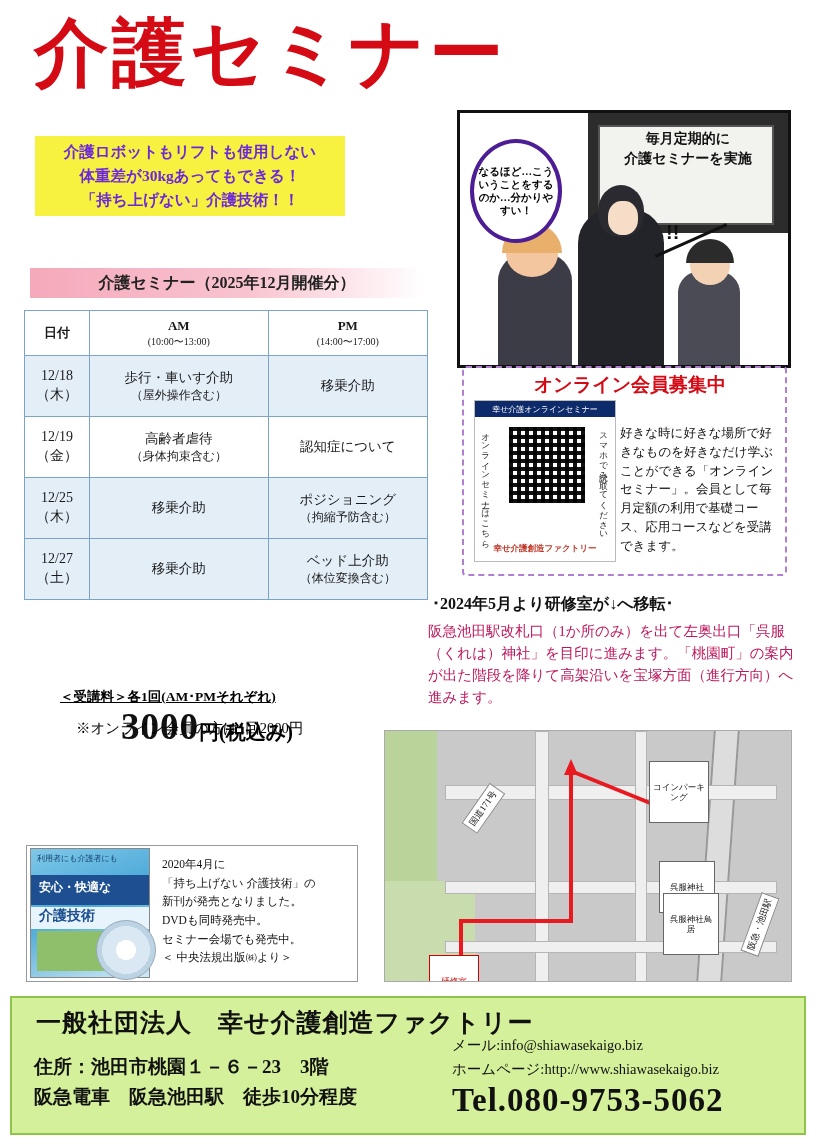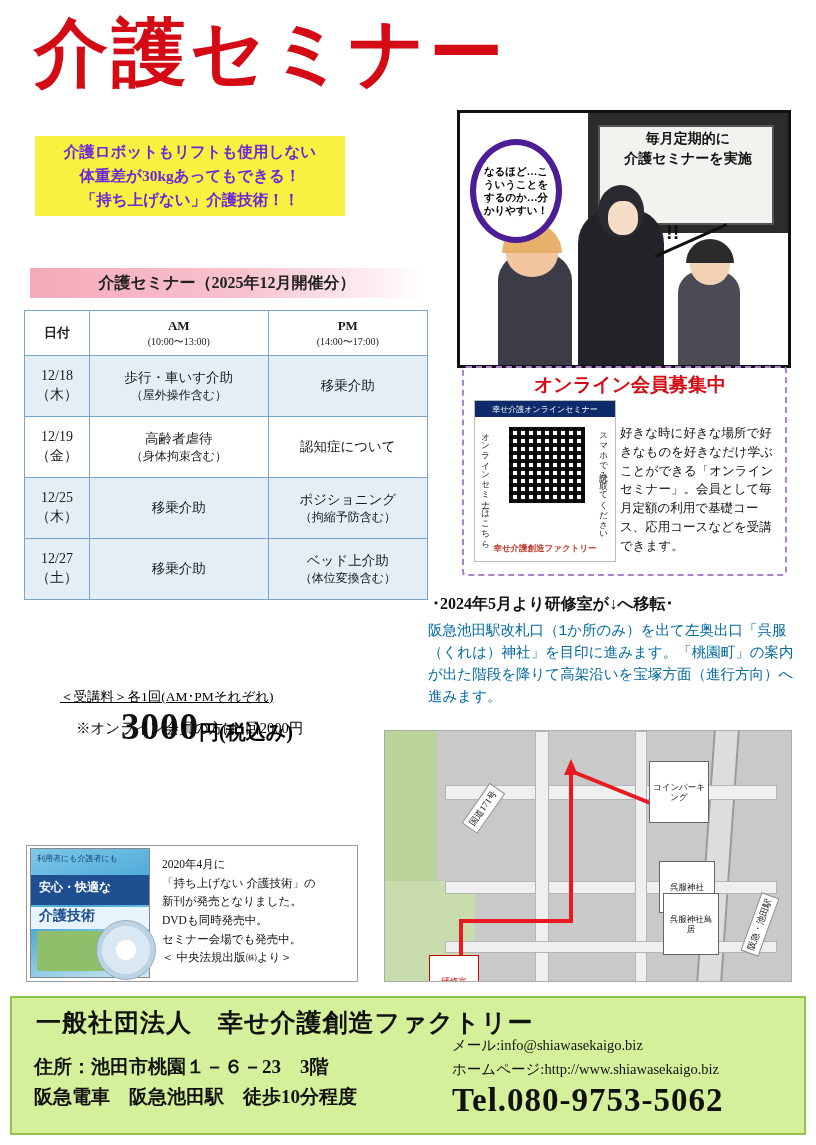--- a/index.html
+++ b/index.html
@@ -57,21 +57,21 @@
   }
   table.sched th .sub{display:block;font-size:10px;font-weight:normal;margin-top:1px;}
   table.sched td{height:58px;font-size:13.5px;line-height:1.35;}
   table.sched td.date{width:62px;font-size:14px;}
   .row-b td{background:#e3eef7;}
   .row-w td{background:#ffffff;}
   .cell2{font-size:12px;display:block;}
 
   
   .fee-label{
-    position:absolute;left:60px;top:688px;font-size:13.5px;font-weight:normal;
+    position:absolute;left:60px;top:688px;font-size:13.5px;font-weight:bold;
     font-family:"Liberation Serif","DejaVu Serif",serif;
     text-decoration:underline;
   }
   .fee-amount{
     position:absolute;left:95px;top:705px;
     font-family:"Liberation Serif","DejaVu Serif",serif;
     margin-left:26px;
   }
   .fee-amount .num{font-size:37px;font-weight:bold;color:#111;letter-spacing:1px;}
   .fee-amount .yen{font-size:20px;font-weight:bold;}
@@ -93,21 +93,21 @@
     position:absolute;right:14px;top:12px;width:172px;height:96px;background:#f2f2ee;
     border:2px solid #555;
   }
   .manga .wb-text{
     position:absolute;right:18px;top:16px;width:164px;
     text-align:center;font-size:14px;font-weight:bold;line-height:1.4;color:#111;
     font-family:"Liberation Serif","DejaVu Serif",serif;
   }
   .manga .bubble{
     position:absolute;left:10px;top:26px;width:92px;height:104px;
-    background:#fff;border:6px solid #4c1d95;border-radius:50% 50% 50% 50%;
+    background:#fff;border:4px solid #4c1d95;border-radius:50% 50% 50% 50%;
     display:flex;align-items:center;justify-content:center;text-align:center;
     font-size:10.5px;line-height:1.25;font-weight:bold;
     font-family:"Liberation Serif","DejaVu Serif",serif;
     padding:4px;box-sizing:border-box;
   }
   .manga .floor{position:absolute;left:0;bottom:0;width:100%;height:96px;background:#ffffff;}
   .fig{position:absolute;}
   .f-man{left:118px;top:96px;width:86px;height:156px;background:#23232a;border-radius:34px 34px 0 0;}
   .f-man-head{position:absolute;left:138px;top:72px;width:46px;height:52px;background:#2a2a30;border-radius:50% 50% 45% 45%;}
   .f-man-face{position:absolute;left:148px;top:88px;width:30px;height:34px;background:#f6ddc8;border-radius:45%;}
@@ -168,22 +168,22 @@
   }
 
   
   .access-head{
     position:absolute;left:432px;top:594px;width:360px;
     font-size:16px;font-weight:bold;color:#111;
     font-family:"Liberation Serif","DejaVu Serif",serif;
   }
   .access-body{
     position:absolute;left:428px;top:620px;width:368px;
-    font-size:14.5px;line-height:1.52;color:#0369a1;
-    font-family:Liberation Mono, monospace;
+    font-size:14.5px;line-height:1.52;color:#be185d;
+    font-family:Liberation Serif, serif;
   }
 
   
   .map{
     position:absolute;left:384px;top:730px;width:406px;height:250px;
     background:#c9c9c9;overflow:hidden;border:1px solid #aaa;
   }
   .map .green{position:absolute;left:0;top:0;width:52px;height:250px;background:#b9d39a;}
   .map .green2{position:absolute;left:0;top:150px;width:90px;height:100px;background:#c9dcae;}
   .map .rail{position:absolute;left:320px;top:0;width:22px;height:250px;background:#ddd;border-left:2px solid #999;border-right:2px solid #999;transform:skewX(-4deg);}

